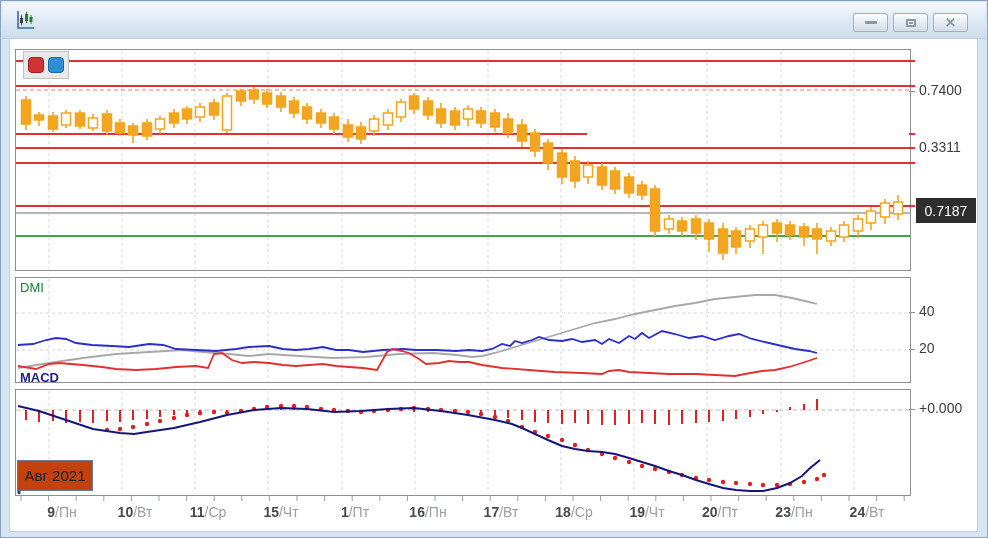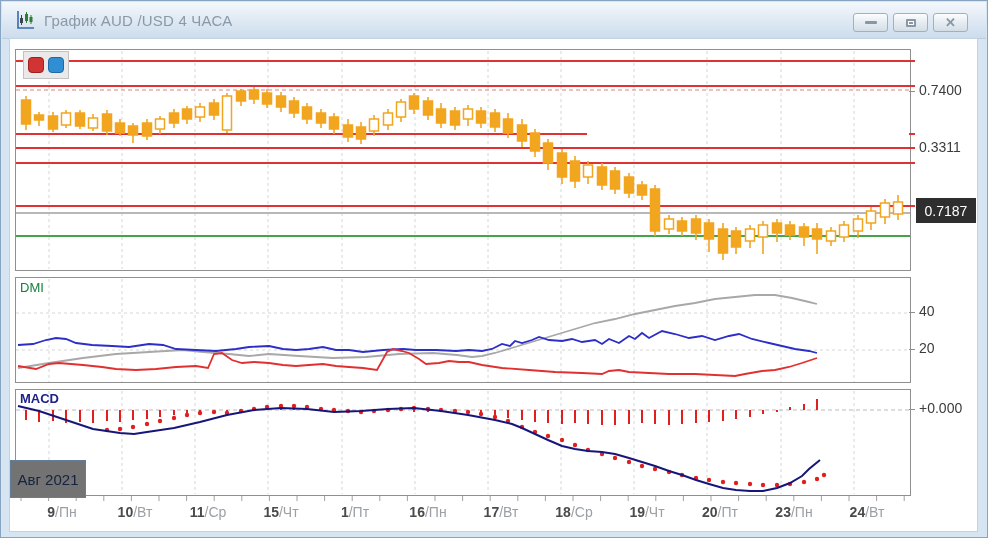--- a/index.html
+++ b/index.html
@@ -16,29 +16,29 @@
   .glyph-rest{display:block;width:10px;height:8px;border:2px solid #8997a4;border-radius:1px;box-sizing:border-box;background:#fff;}
   .glyph-rest i{display:block;width:4px;height:2px;background:#8997a4;margin:1px auto 0;}
   .glyph-close{font-size:13px;font-weight:700;color:#8997a4;line-height:1;}
   .client-bg{position:absolute;left:8px;top:37px;width:969px;height:494px;background:#ffffff;border:1px solid #c2d2e0;box-sizing:border-box;}
   .panel{position:absolute;background:#fff;border:1px solid #8f8f8f;box-sizing:border-box;}
   #panel-main{left:14px;top:48px;width:896px;height:222px;}
   #panel-dmi{left:14px;top:276px;width:896px;height:106px;}
   #panel-macd{left:14px;top:388px;width:896px;height:107px;}
   .plabel{position:absolute;z-index:4;font-size:13px;line-height:1;}
   #dmi-label{left:19px;top:280px;color:#15803d;}
-  #macd-label{left:19px;top:391px;color:#20208a;font-weight:700;}
+  #macd-label{left:19px;top:370px;color:#20208a;font-weight:700;}
   .axis-label{position:absolute;left:918px;font-size:14px;color:#3c3c3c;line-height:1;}
   .axis-tick{position:absolute;left:908px;width:6px;height:1px;background:#909090;}
   .price-badge{position:absolute;left:915px;top:197px;width:60px;height:25px;background:#2e2e2e;color:#ffffff;
     font-size:14px;display:flex;align-items:center;justify-content:center;z-index:6;}
   .mini-toolbar{position:absolute;left:22px;top:50px;width:46px;height:28px;background:#e9e9e9;border:1px solid #c2c2c2;
     box-sizing:border-box;z-index:7;display:flex;align-items:center;padding-left:4px;gap:4px;}
   .sq{width:16px;height:16px;border-radius:4px;box-sizing:border-box;cursor:pointer;}
-  .month-badge{position:absolute;left:9px;top:459px;width:76px;height:38px;background:#737373;border:1px solid #627f99;
+  .month-badge{position:absolute;left:16px;top:459px;width:76px;height:31px;background:#c2410c;border:1px solid #627f99;
     box-sizing:border-box;color:#15233d;font-size:15px;display:flex;align-items:center;justify-content:center;z-index:5;}
   #x-ticks{position:absolute;left:14px;top:495px;}
   #x-labels{position:absolute;left:0;top:503px;width:944px;height:22px;}
   .xlab{position:absolute;width:70px;text-align:center;font-size:14px;white-space:nowrap;}
   .xlab b{color:#4a4a4a;font-weight:700;}
   .xlab span{color:#9aa0a6;font-weight:400;}
   svg{display:block;}
 </style>
 </head>
 <body>
@@ -48,21 +48,20 @@
   <div class="titlebar">
     <svg class="app-icon" width="22" height="22" viewBox="0 0 22 22">
       <path d="M4 2 V19 H20" fill="none" stroke="#3a6aa8" stroke-width="1.6"></path>
       <line x1="7.5" y1="6" x2="7.5" y2="16" stroke="#3b4452" stroke-width="1"></line>
       <rect x="6" y="9" width="3" height="5" fill="#3b4452"></rect>
       <line x1="12.5" y1="3" x2="12.5" y2="14" stroke="#2e7d32" stroke-width="1"></line>
       <rect x="11" y="5" width="3" height="7" fill="#2e7d32"></rect>
       <line x1="17" y1="6" x2="17" y2="15" stroke="#2e7d32" stroke-width="1"></line>
       <rect x="15.5" y="8" width="3" height="5" fill="#2e7d32"></rect>
     </svg>
-    <span class="title">График AUD /USD  4 ЧАСА</span>
     <div class="winbtns">
       <div class="wbtn">
           <span class="glyph-min"></span>
         </div>
       <div class="wbtn">
           <span class="glyph-rest">
             <i></i>
           </span>
         </div>
       <div class="wbtn">

